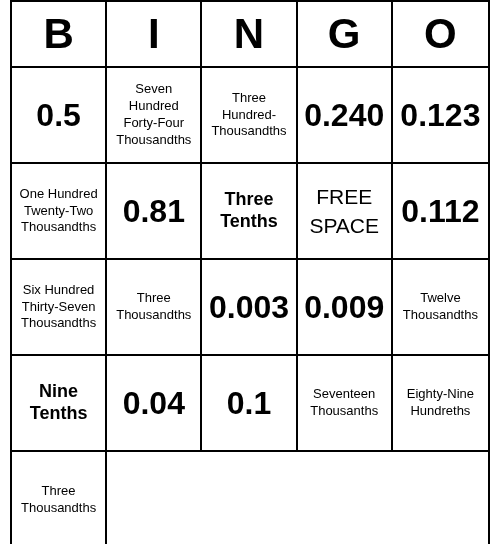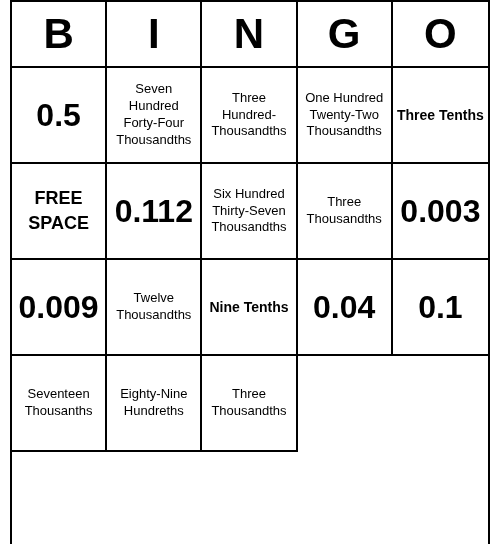--- a/index.html
+++ b/index.html
@@ -54,27 +54,27 @@
     .cell-text {
       font-size: 13px;
       line-height: 1.3;
     }
     .cell-text-large {
       font-size: 32px;
       font-weight: bold;
       line-height: 1.2;
     }
     .cell-text-medium {
-      font-size: 14px;
+      font-size: 18px;
       font-weight: bold;
       line-height: 1.2;
     }
     .free-space {
-      font-size: 18px;
-      font-weight: bold;
+      font-size: 21px;
+      font-weight: normal;
       line-height: 1.4;
       text-align: center;
     }
   </style>
 </head>
 <body>
 
 <div class="bingo-card">
   <div class="bingo-header">
   <div class="bingo-header-cell">B</div>
@@ -87,21 +87,30 @@
   <div class="bingo-cell">
         <span class="cell-text-large">0.5</span>
       </div>
       <div class="bingo-cell">
         <span class="cell-text">Seven Hundred Forty-Four Thousandths</span>
       </div>
       <div class="bingo-cell">
         <span class="cell-text">Three Hundred-Thousandths</span>
       </div>
       <div class="bingo-cell">
+        <span class="cell-text-large">0.240</span>
+      </div>
+      <div class="bingo-cell">
+        <span class="cell-text-large">0.123</span>
+      </div>
+      <div class="bingo-cell">
         <span class="cell-text">One Hundred Twenty-Two Thousandths</span>
+      </div>
+      <div class="bingo-cell">
+        <span class="cell-text-large">0.81</span>
       </div>
       <div class="bingo-cell">
         <span class="cell-text-medium">Three Tenths</span>
       </div>
       <div class="bingo-cell">
         <span class="free-space">FREE SPACE</span>
       </div>
       <div class="bingo-cell">
         <span class="cell-text-large">0.112</span>
       </div>

